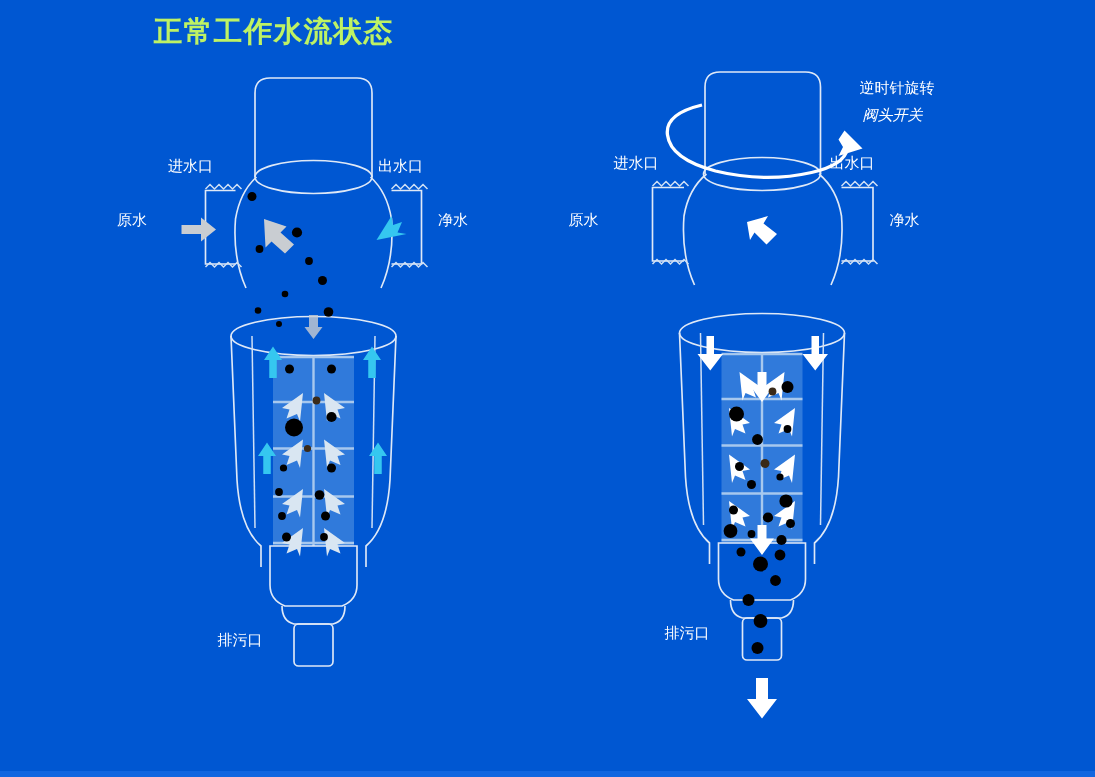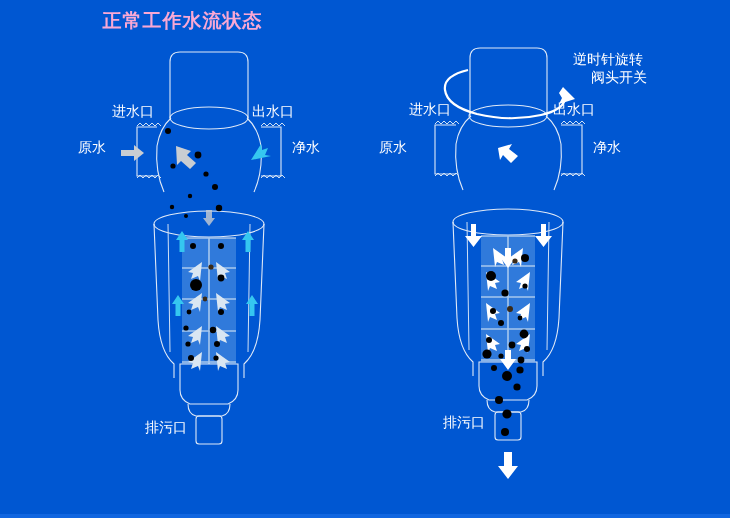--- a/index.html
+++ b/index.html
@@ -14,30 +14,30 @@
   .bottom-strip{
     position:absolute;left:0;bottom:0;width:730px;height:4px;
     background:#1166e0;
   }
   .panel{position:absolute;top:0;width:365px;height:518px;}
   .panel-left{left:0;}
   .panel-right{left:365px;}
   .title{
     position:absolute;top:8px;left:0;width:365px;
     text-align:center;
-    color:#f9a8d4;
+    color:#bef264;
     font-size:19px;
     font-weight:bold;
     letter-spacing:1px;
     white-space:nowrap;
   }
   .lbl{
     position:absolute;
     color:#ffffff;
-    font-size:14px;
+    font-size:10px;
     white-space:nowrap;
     line-height:15px;
   }
   svg{position:absolute;left:0;top:0;overflow:visible;}
   .stroke{fill:none;stroke:#dfe9f7;stroke-width:1.1;}
   .stroke-thin{fill:none;stroke:#cfe0f5;stroke-width:1;}
   .mesh{fill:#4e8fe0;opacity:.62;}
   .meshline{stroke:#bcd6f2;stroke-width:1.6;fill:none;opacity:.85;}
   .dot{fill:#000000;}
   .dot-br{fill:#3a2a18;}
@@ -267,17 +267,17 @@
       </g>
     </svg>
 
     <div class="lbl" style="left:44px;top:102px;">进水口</div>
     <div class="lbl" style="left:188px;top:102px;">出水口</div>
     <div class="lbl" style="left:14px;top:140px;">原水</div>
     <div class="lbl" style="left:228px;top:140px;">净水</div>
     <div class="lbl" style="left:78px;top:415px;">排污口</div>
 
     <div class="lbl" style="left:208px;top:52px;">逆时针旋转</div>
-    <div class="lbl" style="left:226px;top:70px;">阀头开关</div>
+    <div class="lbl" style="left:210px;top:70px;font-style:italic;">阀头开关</div>
   </div>
 
   <div class="bottom-strip"></div>
 </div>
 
 </body></html>

